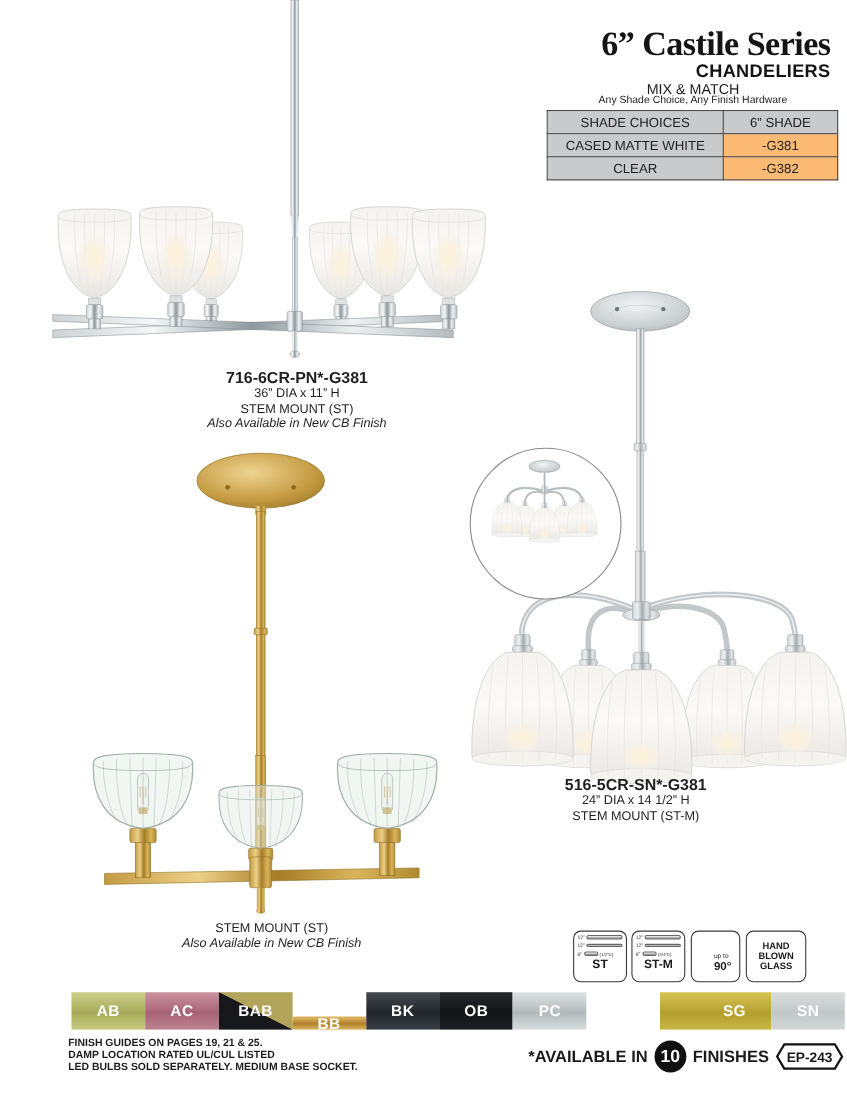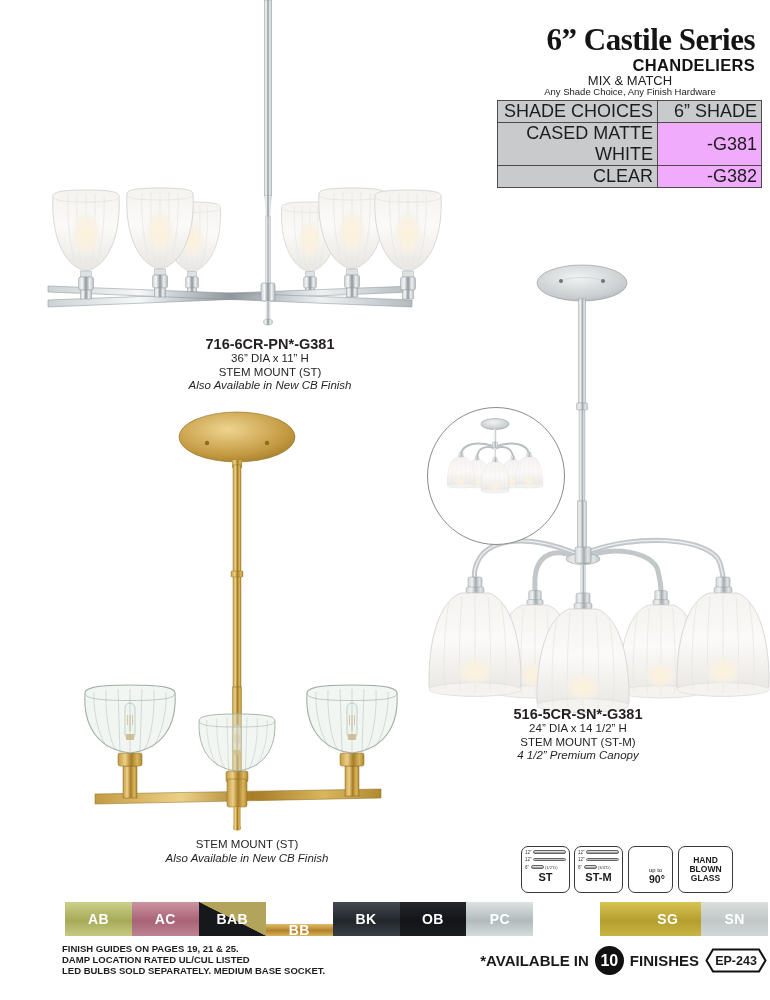--- a/index.html
+++ b/index.html
@@ -7,23 +7,23 @@
 body{position:relative;background:#fff;font-family:"Liberation Sans",sans-serif;color:#231f20;overflow:hidden}
 .abs{position:absolute}
 
 .title{position:absolute;top:22px;right:15px;font-family:"Liberation Serif",serif;font-weight:bold;font-size:31px;letter-spacing:-.5px;color:#141414;text-align:right}
 .subtitle{position:absolute;top:56px;right:15px;font-weight:bold;font-size:16.5px;letter-spacing:.3px;color:#141414;text-align:right}
 .mixmatch{position:absolute;left:497px;top:75px;width:266px;text-align:center;line-height:11px}
 .mixmatch .mm-t{font-size:13px;color:#1c1c1c}
 .mixmatch .mm-s{font-size:9.5px;color:#1c1c1c}
 
 .shade-table{position:absolute;left:497px;top:100px;border-collapse:collapse}
-.shade-table td{border:1.6px solid #4c4c4c;text-align:right;font-size:18px;color:#1d1d1f;height:21px;padding:0 4px}
+.shade-table td{border:1.6px solid #4c4c4c;text-align:center;font-size:12px;color:#1d1d1f;height:21px;padding:0 4px}
 .shade-table .c1{width:160px}.shade-table .c2{width:104px}
-.cell-gray{background:#c9cacc}.cell-white{background:#f0abfc}
+.cell-gray{background:#c9cacc}.cell-white{background:#fdba74}
 
 .ptxt{position:absolute;width:300px;text-align:center;line-height:13.5px}
 .ptxt .sku{font-weight:bold;font-size:14.5px;line-height:16px}
 .ptxt .dims,.ptxt .mount{font-size:11.5px}
 .ptxt .note{font-size:11.5px;font-style:italic}
 #ptxt1{left:120px;top:336px}
 #ptxt2{left:97px;top:838px}
 #ptxt3{left:428px;top:706px}
 
 .inset{position:absolute;left:427px;top:407px;width:138px;height:138px;border:1.5px solid #8b8b8b;border-radius:50%;background:#fff;z-index:5}
@@ -271,21 +271,20 @@
     <use href="#shadeDown" transform="translate(33,49) scale(0.3)"></use>
     <use href="#shadeDown" transform="translate(101,49) scale(0.3)"></use>
     <use href="#shadeDown" transform="translate(67,54) scale(0.3)"></use>
   </svg>
 </div>
 
 <div class="ptxt" id="ptxt3">
   <div class="sku">516-5CR-SN*-G381</div>
   <div class="dims">24” DIA x 14 1/2” H</div>
   <div class="mount">STEM MOUNT (ST-M)</div>
-  <div class="note">4 1/2” Premium Canopy</div>
 </div>
 
 <div class="spec-box" id="box-st">
   <div class="rod-row">
       <span class="rod-lbl">12”</span>
       <span class="rod"></span>
     </div>
   <div class="rod-row">
       <span class="rod-lbl">12”</span>
       <span class="rod"></span>

